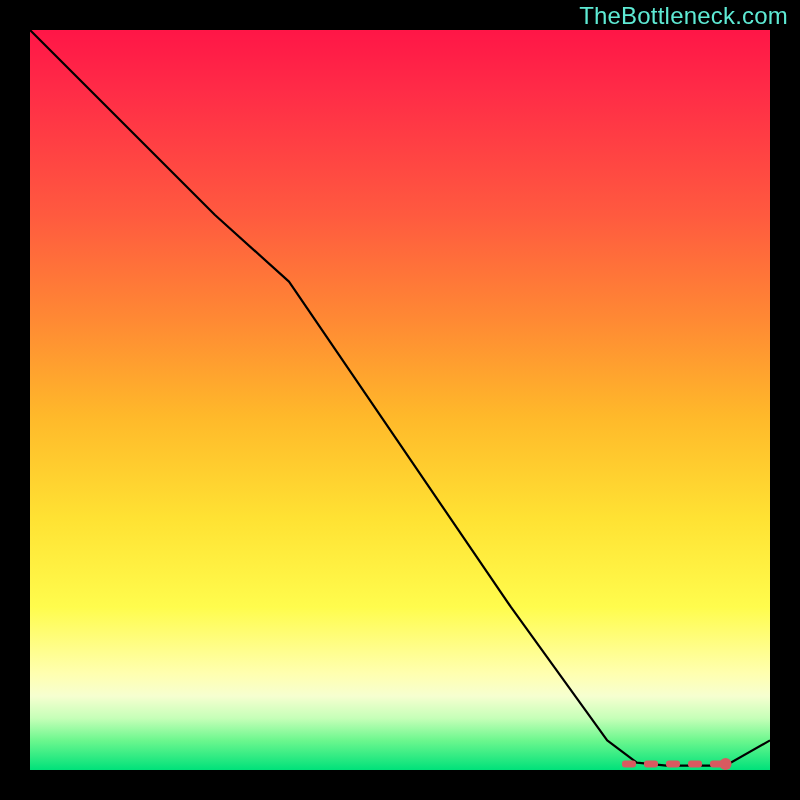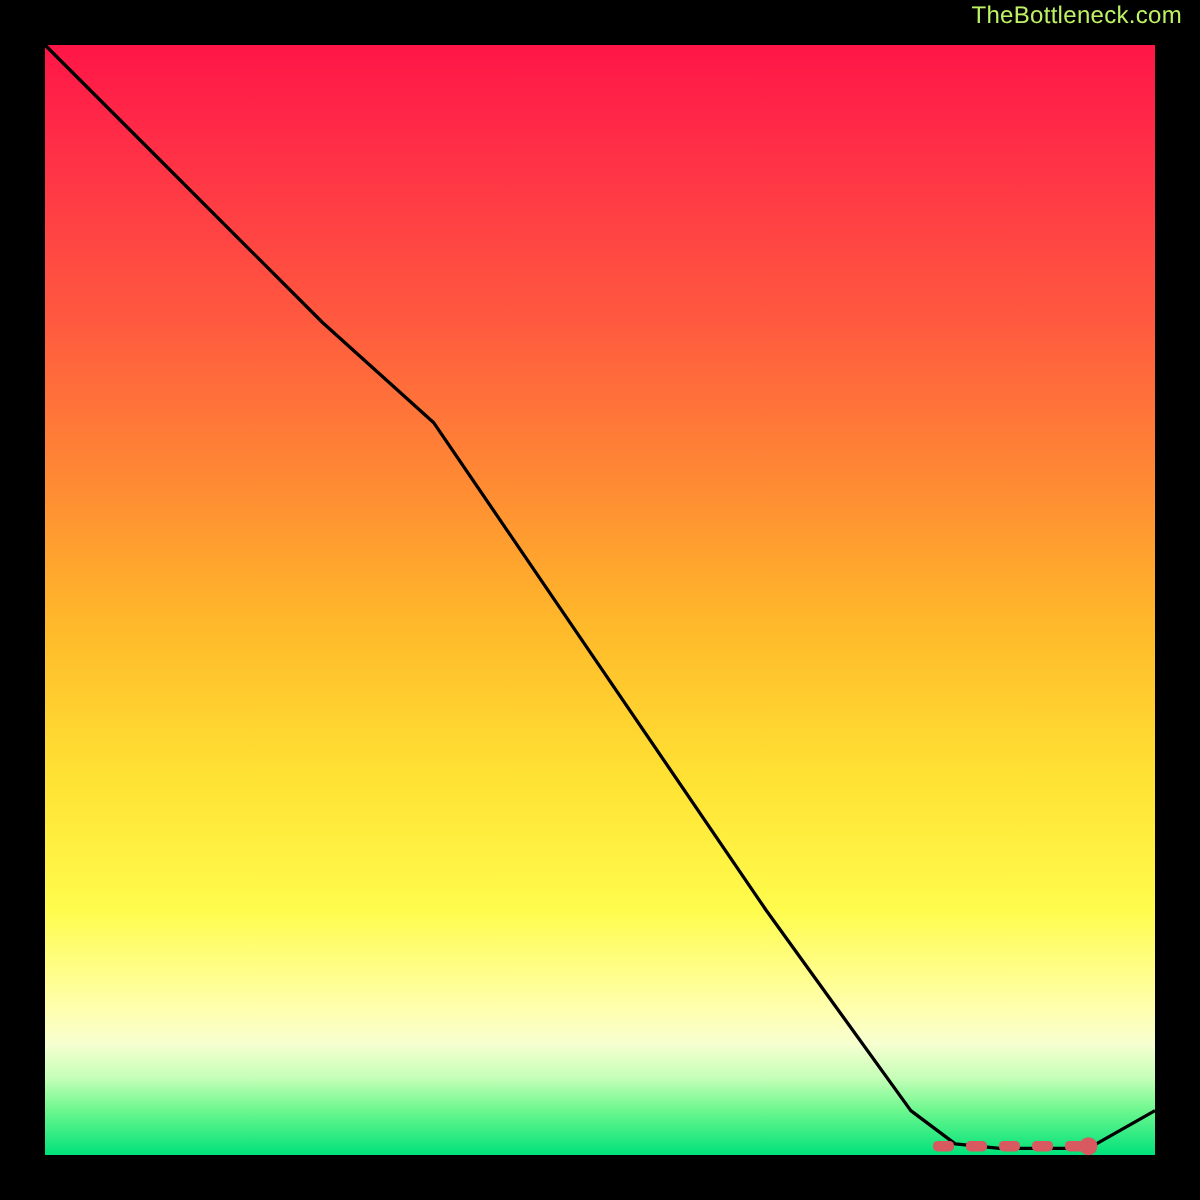--- a/index.html
+++ b/index.html
@@ -13,22 +13,22 @@
   }
   .frame {
     position: relative;
     width: 800px;
     height: 800px;
   }
   .watermark {
     position: absolute;
     top: 2px;
     right: 12px;
-    color: #bef264;
-    font-size: 16px;
+    color: #5eead4;
+    font-size: 24px;
     font-weight: 500;
     letter-spacing: 0.2px;
     z-index: 10;
   }
   .plot {
     position: absolute;
     left: 30px;
     top: 30px;
     width: 740px;
     height: 740px;

